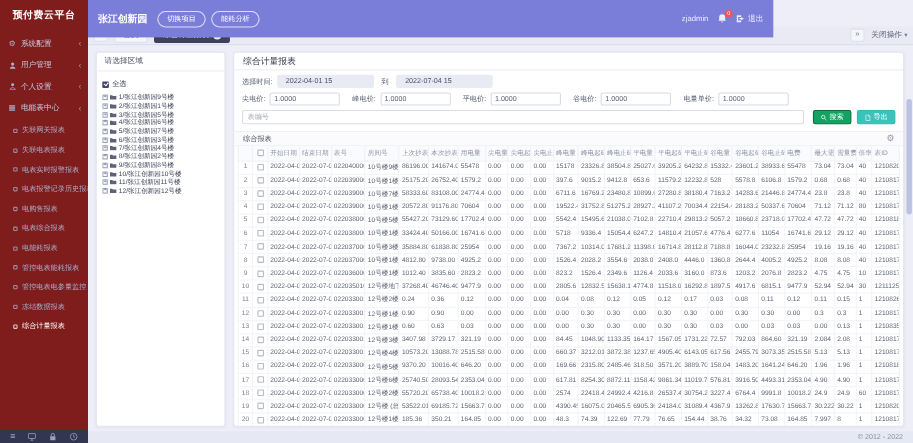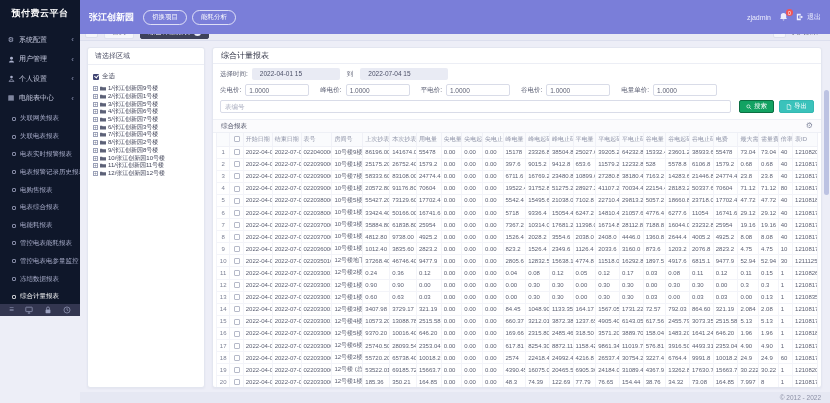--- a/index.html
+++ b/index.html
@@ -1,37 +1,37 @@
 <!DOCTYPE html>
 <html><head>
 <meta charset="utf-8">
 <style>
   * { margin:0; padding:0; box-sizing:border-box; }
   html,body { width:830px; height:403px; }
   body { font-family:"Liberation Sans","DejaVu Sans",sans-serif; background:#edeef7; position:relative; overflow:hidden; }
   svg { display:block; }
 
   
-  .sidebar { position:absolute; left:0; top:0; width:80px; height:316px; background:#0f172a; z-index:4; }
+  .sidebar { position:absolute; left:0; top:0; width:80px; height:403px; background:#7f1d1d; z-index:4; }
   .logo { height:26px; line-height:26px; text-align:center; color:#fff; font-size:9px; font-weight:bold; letter-spacing:.5px; }
   .menu-top { margin-top:4px; }
   .menu-item { height:19.5px; display:flex; align-items:center; padding:0 6px; color:#c6cadf; font-size:7px; cursor:pointer; }
   .menu-item .mi-icon { width:10px; margin-right:3px; text-align:center; font-size:7px; color:#aab0cc; display:flex; justify-content:center; }
   .menu-item .mi-icon svg { width:7px; height:7px; }
   .menu-item .chev { margin-left:auto; font-size:8px; color:#8f95b5; }
   .submenu { margin-top:2px; }
   .submenu-item { height:17.8px; display:flex; align-items:center; padding-left:12px; color:#a9aecb; font-size:6.5px; cursor:pointer; white-space:nowrap; overflow:hidden; }
   .submenu-item .dot { flex:0 0 auto; width:4px; height:4px; border:1px solid currentColor; border-radius:1px; margin-right:4px; opacity:.75; }
   .submenu-item.active { color:#ffffff; }
   .side-footer { position:absolute; bottom:0; left:0; width:80px; height:12px; background:#333650; display:flex; align-items:center; justify-content:space-around; padding:0 4px; }
   .side-footer .sf-icon { color:#9aa0bf; font-size:8px; line-height:8px; }
   .side-footer svg { width:8px; height:8px; }
 
   
-  .topbar { position:absolute; left:80px; top:0; width:750px; height:24px; background:#7a7ed9; display:flex; align-items:center; padding:17px 9px; z-index:3; }
+  .topbar { position:absolute; left:80px; top:0; width:623px; height:24px; background:#7a7ed9; display:flex; align-items:center; padding:17px 9px; z-index:3; }
   .project-title { color:#fff; font-size:9px; font-weight:bold; margin-right:9px; }
   .pill { border:1px solid rgba(255,255,255,.75); color:#fff; font-size:6.5px; border-radius:8px; padding:2px 8px; margin-right:5px; cursor:pointer; }
   .topbar-right { margin-left:auto; display:flex; align-items:center; color:#ecedfd; font-size:7px; gap:8px; }
   .bell-wrap { position:relative; width:9px; height:10px; }
   .bell-wrap svg { width:9px; height:10px; }
   .badge { position:absolute; top:-3px; right:-5px; background:#f25555; color:#fff; font-size:5px; min-width:7px; height:7px; border-radius:4px; display:flex; align-items:center; justify-content:center; }
   .logout { display:flex; align-items:center; gap:3px; cursor:pointer; }
   .logout svg { width:8px; height:8px; }
 
   

